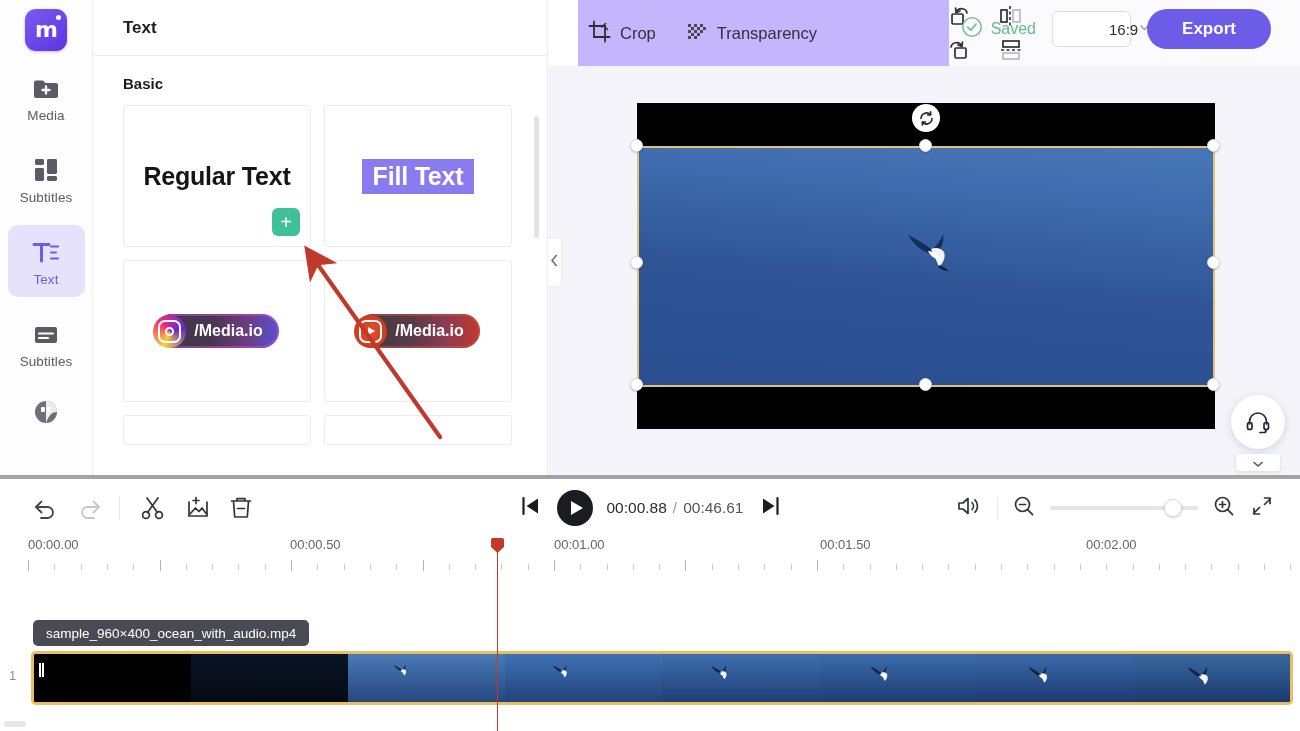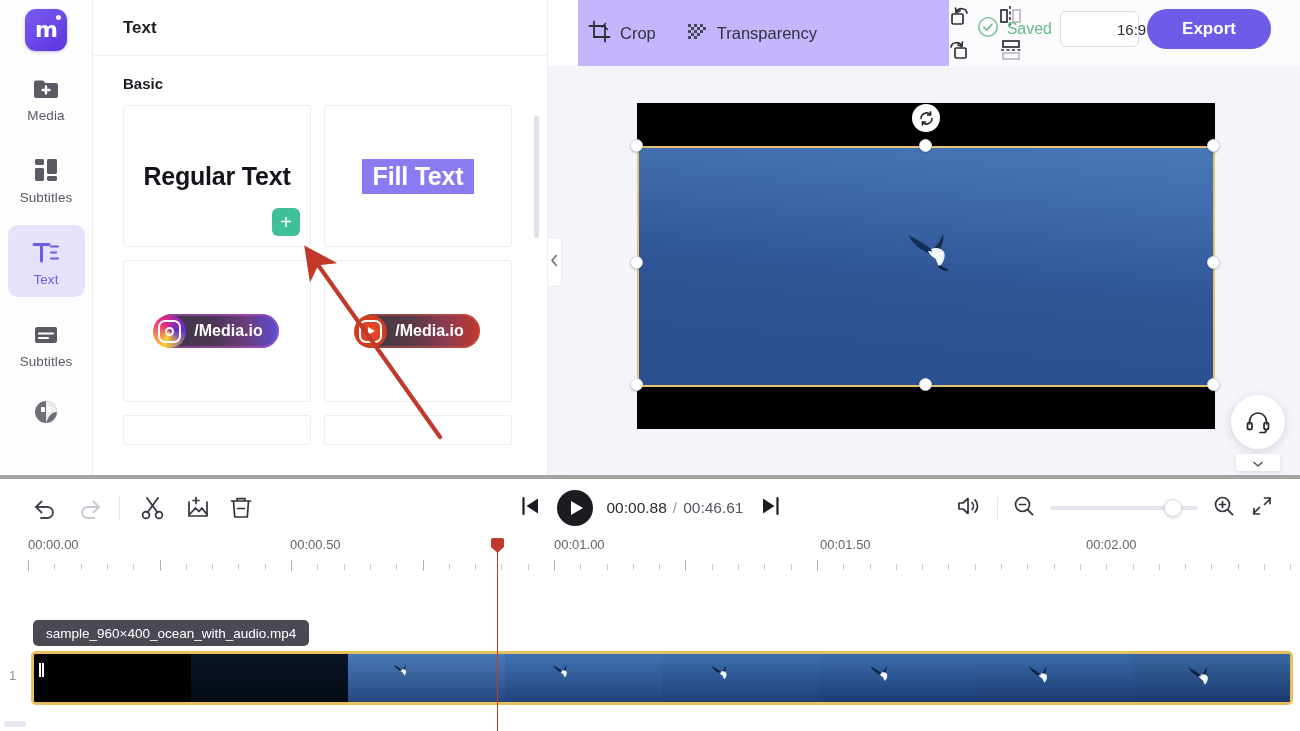--- a/index.html
+++ b/index.html
@@ -113,21 +113,21 @@
   }
   .tb-item { display:flex; align-items:center; gap:9px; cursor:pointer; color:#2e2e36; }
   .tb-item .lbl { font-size:16.5px; color:#31313a; }
   .tb-xfrm { position:absolute; left:368px; top:0; height:66px;
              display:flex; align-items:center; gap:26px; }
   .xcol { display:flex; flex-direction:column; gap:10px; }
   .xbtn { width:26px; height:24px; display:flex; align-items:center; justify-content:center;
           cursor:pointer; }
   #tb-right {
     position:absolute; right:29px; top:0; height:58px;
-    display:flex; align-items:center; gap:8px;
+    display:flex; align-items:center; gap:16px;
   }
   #saved { display:flex; align-items:center; gap:8px; }
   #saved .lbl { font-size:16px; color:#66bb88; }
   #ratio {
     width:79px; height:36px; border:1px solid #dcdce4; border-radius:6px;
     display:flex; align-items:center; justify-content:space-between;
     padding:0 9px 0 12px; cursor:pointer; background:#fff;
   }
   #ratio .v { font-size:15px; color:#2c2c34;margin-left:44px; }
   #export {

